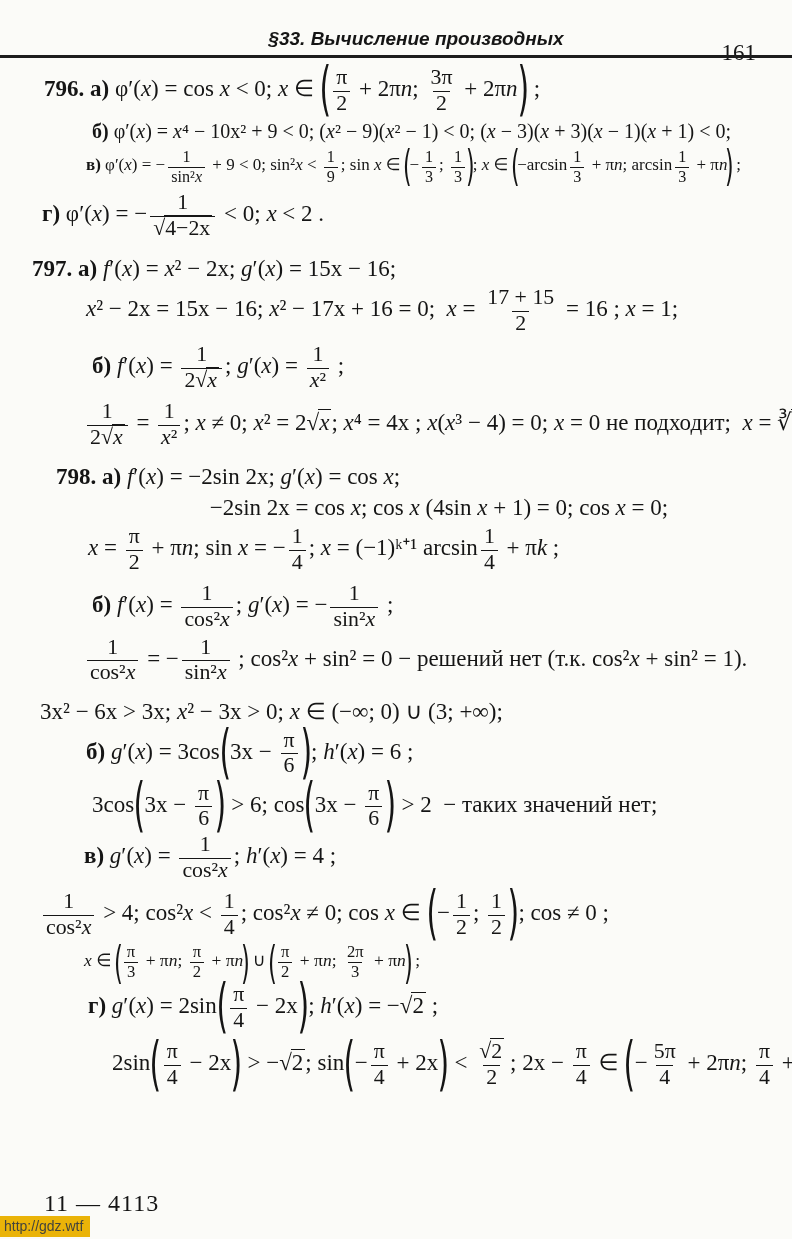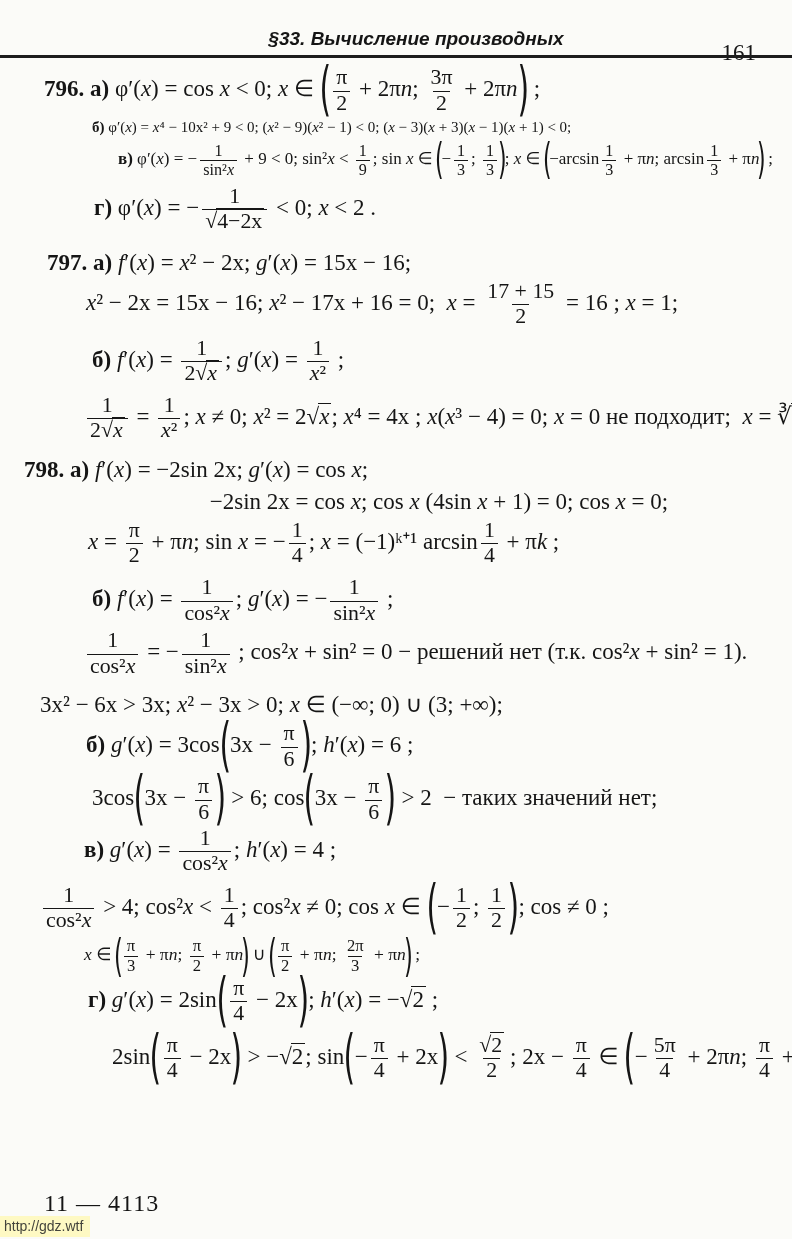--- a/index.html
+++ b/index.html
@@ -28,45 +28,45 @@
   .bp{display:inline-block;font-family:"DejaVu Sans",sans-serif;font-size:2.5em;
       font-weight:normal;transform:scale(.52,1.02);transform-origin:center;
       vertical-align:middle;line-height:.85;margin:0 -6px;}
 
   .rd{white-space:nowrap;}
   .sq{letter-spacing:-1px;}
   .rad{border-top:1.6px solid #161616;padding:0 2px 0 1px;}
 
   
   .ln:nth-of-type(1){margin-top:8px;padding-left:44px;}
-  .ln:nth-of-type(2){margin-top:3px;padding-left:92px;font-size:15px;}
-  .ln:nth-of-type(3){margin-top:4px;padding-left:86px;font-size:17px;margin-left:32px;}
-  .ln:nth-of-type(4){margin-top:6px;padding-left:94px;}
-  .ln:nth-of-type(5){margin-top:14px;padding-left:47px;}
+  .ln:nth-of-type(2){margin-top:3px;padding-left:92px;font-size:20px;}
+  .ln:nth-of-type(3){margin-top:4px;padding-left:86px;font-size:17px;}
+  .ln:nth-of-type(4){margin-top:6px;padding-left:42px;}
+  .ln:nth-of-type(5){margin-top:14px;padding-left:32px;}
   .ln:nth-of-type(6){margin-top:2px;padding-left:86px;}
   .ln:nth-of-type(7){margin-top:8px;padding-left:92px;}
   .ln:nth-of-type(8){margin-top:8px;padding-left:84px;}
-  .ln:nth-of-type(9){margin-top:12px;padding-left:24px;}
+  .ln:nth-of-type(9){margin-top:12px;padding-left:56px;}
   .ln:nth-of-type(10){margin-top:2px;padding-left:86px;text-align:center;}
   .ln:nth-of-type(11){margin-top:2px;padding-left:88px;}
   .ln:nth-of-type(12){margin-top:8px;padding-left:92px;}
   .ln:nth-of-type(13){margin-top:4px;padding-left:84px;}
   .ln:nth-of-type(14){margin-top:12px;padding-left:40px;}
   .ln:nth-of-type(15){margin-top:2px;padding-left:86px;}
   .ln:nth-of-type(16){margin-top:4px;padding-left:92px;}
   .ln:nth-of-type(17){margin-top:2px;padding-left:84px;}
   .ln:nth-of-type(18){margin-top:8px;padding-left:40px;}
   .ln:nth-of-type(19){margin-top:4px;padding-left:84px;font-size:17.5px;}
   .ln:nth-of-type(20){margin-top:2px;padding-left:88px;}
   .ln:nth-of-type(21){margin-top:8px;padding-left:112px;}
   .ln:nth-of-type(22){margin-top:4px;padding-left:76px;font-size:16px;}
 
   
   .print-code{position:absolute;left:44px;top:1190px;font-size:24px;letter-spacing:1px;}
-  .watermark{position:absolute;left:0;bottom:2px;background:#fef9c3;color:#44443c;
+  .watermark{position:absolute;left:0;bottom:2px;background:#eab308;color:#44443c;
      font-family:"Liberation Sans",sans-serif;font-size:14px;padding:2px 7px 3px 4px;
      text-decoration:none;}
 </style>
 </head>
 <body>
 
 <div class="page">
   <div class="hdr-title">§33. Вычисление производных</div>
   <div class="hdr-page">161</div>
   <div class="hdr-rule"></div>

